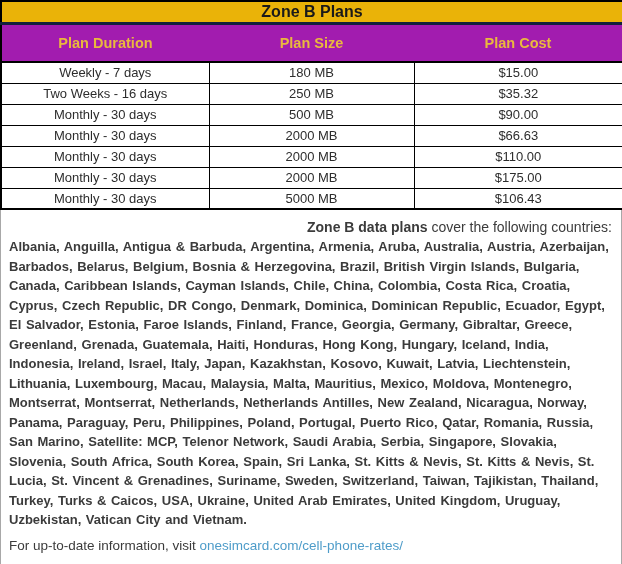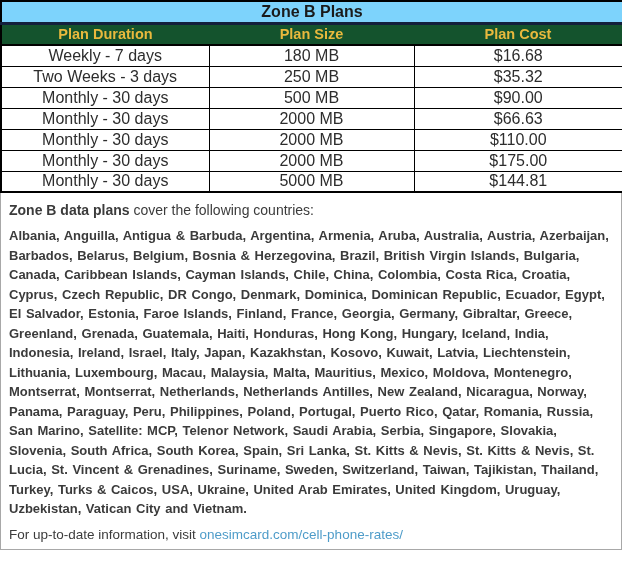--- a/index.html
+++ b/index.html
@@ -22,56 +22,56 @@
     text-align: center;
     vertical-align: middle;
     padding: 0 4px;
   }
   .title-cell {
     height: 22px;
     font-size: 16px;
     font-weight: bold;
     color: #1a1a1a;
     border-bottom: 3px solid #13203c;
-    background: #7dd3fc;
+    background: #eab308;
     margin-top: 36px;
   }
   .col-header {
-    height: 22px;
-    background: #14532d;
+    height: 39px;
+    background: #a21caf;
     color: #E9B93D;
     font-weight: bold;
     font-size: 14.5px;
     border-bottom: 2px solid #000000;
   }
   .data-cell {
     height: 21px;
     border: 1px solid #000000;
-    font-size: 16px;
+    font-size: 13px;
     color: #2d2d2d;
     background: #ffffff;
   }
   .info-section {
     box-sizing: border-box;
     width: 622px;
     height: 357px;
     border-left: 1px solid #a8a8a8;
     border-right: 1px solid #a8a8a8;
     border-bottom: 1px solid #a8a8a8;
     padding: 7px 9px 4px 8px;
     overflow: hidden;
   }
   .intro-line {
     font-size: 14px;
     color: #3b3b3b;
     line-height: 20px;
+    text-align: right;
   }
   .intro-bold { font-weight: bold; }
   .countries-list {
-    margin-top: 6px;
     font-size: 13px;
     font-weight: bold;
     color: #3b3b3b;
     line-height: 19.5px;
     word-spacing: 1px;
   }
   .footer-note {
     margin-top: 6px;
     font-size: 13.5px;
     color: #3b3b3b;
@@ -99,24 +99,24 @@
         <td class="title-cell" colspan="3">Zone B Plans</td>
       </tr>
       <tr>
         <th class="col-header">Plan Duration</th>
         <th class="col-header">Plan Size</th>
         <th class="col-header">Plan Cost</th>
       </tr>
       <tr>
         <td class="data-cell">Weekly - 7 days</td>
         <td class="data-cell">180 MB</td>
-        <td class="data-cell">$16.68</td>
+        <td class="data-cell">$15.00</td>
       </tr>
       <tr>
-        <td class="data-cell">Two Weeks - 3 days</td>
+        <td class="data-cell">Two Weeks - 16 days</td>
         <td class="data-cell">250 MB</td>
         <td class="data-cell">$35.32</td>
       </tr>
       <tr>
         <td class="data-cell">Monthly - 30 days</td>
         <td class="data-cell">500 MB</td>
         <td class="data-cell">$90.00</td>
       </tr>
       <tr>
         <td class="data-cell">Monthly - 30 days</td>
@@ -129,21 +129,21 @@
         <td class="data-cell">$110.00</td>
       </tr>
       <tr>
         <td class="data-cell">Monthly - 30 days</td>
         <td class="data-cell">2000 MB</td>
         <td class="data-cell">$175.00</td>
       </tr>
       <tr>
         <td class="data-cell">Monthly - 30 days</td>
         <td class="data-cell">5000 MB</td>
-        <td class="data-cell">$144.81</td>
+        <td class="data-cell">$106.43</td>
       </tr>
     </tbody>
   </table>
 
   <div class="info-section">
     <div class="intro-line">
       <span class="intro-bold">Zone B data plans</span><span> cover the following countries:</span>
     </div>
     <div class="countries-list">Albania, Anguilla, Antigua &amp; Barbuda, Argentina, Armenia, Aruba, Australia, Austria, Azerbaijan, Barbados, Belarus, Belgium, Bosnia &amp; Herzegovina, Brazil, British Virgin Islands, Bulgaria, Canada, Caribbean Islands, Cayman Islands, Chile, China, Colombia, Costa Rica, Croatia, Cyprus, Czech Republic, DR Congo, Denmark, Dominica, Dominican Republic, Ecuador, Egypt, El Salvador, Estonia, Faroe Islands, Finland, France, Georgia, Germany, Gibraltar, Greece, Greenland, Grenada, Guatemala, Haiti, Honduras, Hong Kong, Hungary, Iceland, India, Indonesia, Ireland, Israel, Italy, Japan, Kazakhstan, Kosovo, Kuwait, Latvia, Liechtenstein, Lithuania, Luxembourg, Macau, Malaysia, Malta, Mauritius, Mexico, Moldova, Montenegro, Montserrat, Montserrat, Netherlands, Netherlands Antilles, New Zealand, Nicaragua, Norway, Panama, Paraguay, Peru, Philippines, Poland, Portugal, Puerto Rico, Qatar, Romania, Russia, San Marino, Satellite: MCP, Telenor Network, Saudi Arabia, Serbia, Singapore, Slovakia, Slovenia, South Africa, South Korea, Spain, Sri Lanka, St. Kitts &amp; Nevis, St. Kitts &amp; Nevis, St. Lucia, St. Vincent &amp; Grenadines, Suriname, Sweden, Switzerland, Taiwan, Tajikistan, Thailand, Turkey, Turks &amp; Caicos, USA, Ukraine, United Arab Emirates, United Kingdom, Uruguay, Uzbekistan, Vatican City and Vietnam.</div>
     <div class="footer-note">

